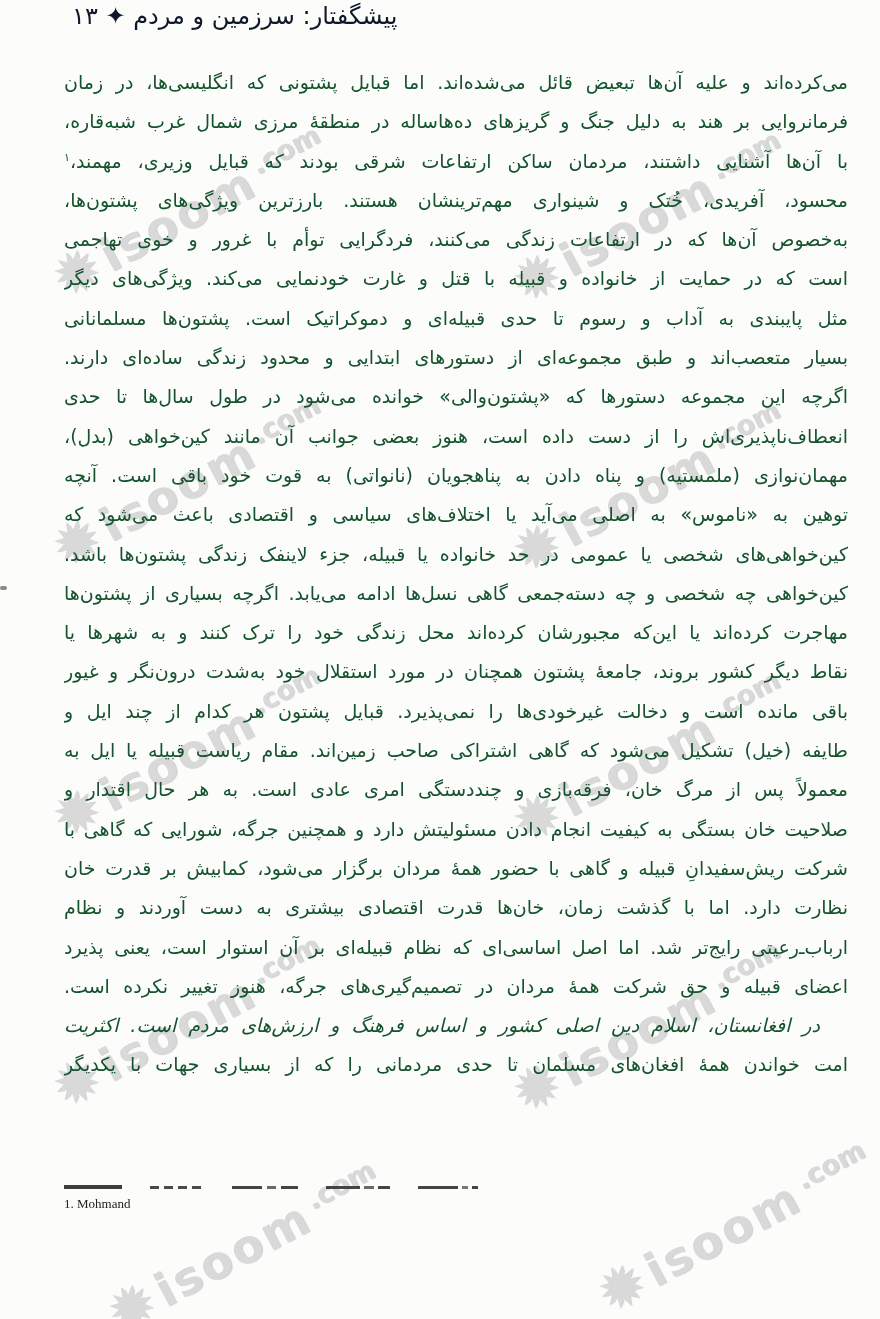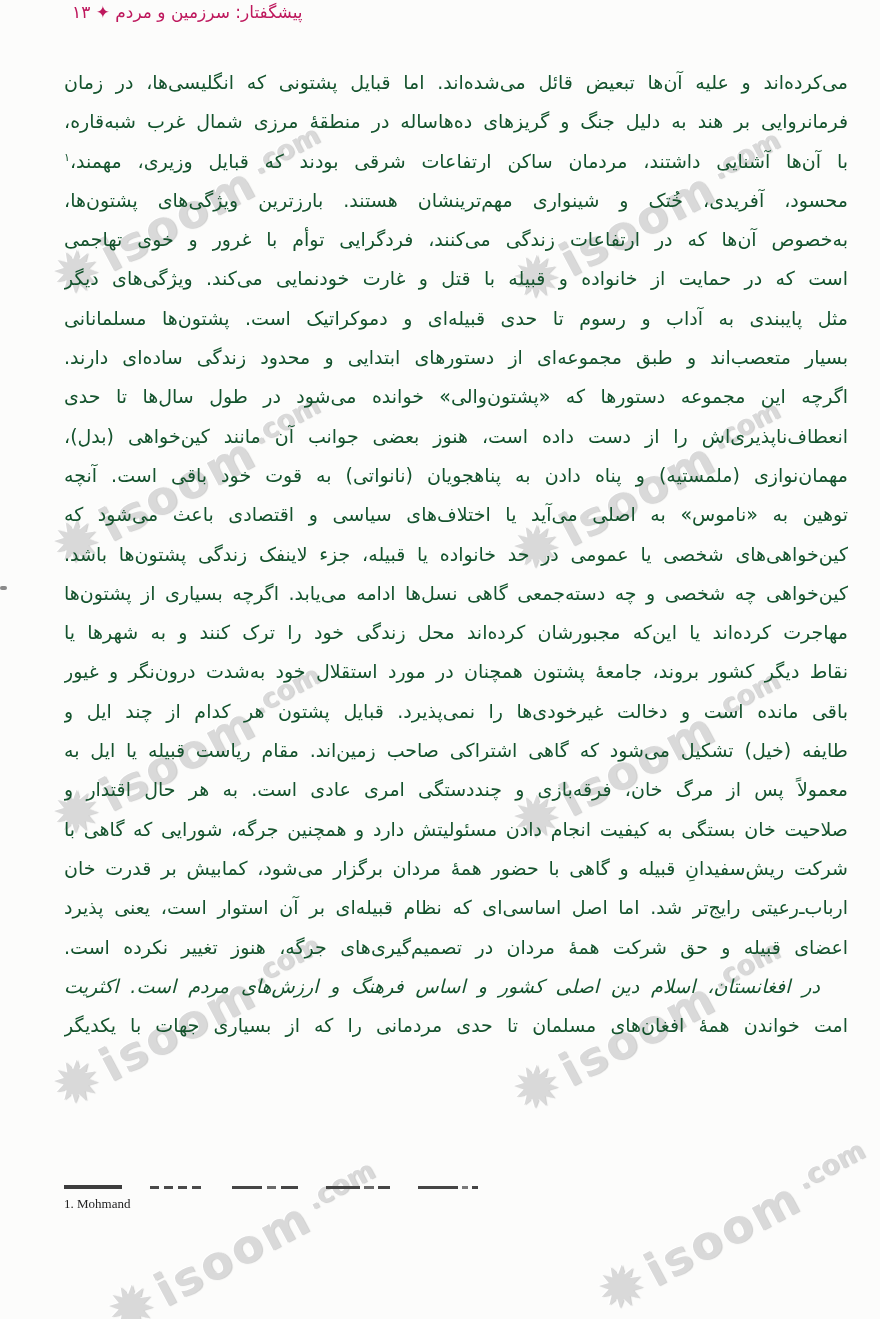--- a/index.html
+++ b/index.html
@@ -16,21 +16,21 @@
     color:#d9d9d9; white-space:nowrap;
     text-shadow:-1px -1px 0 rgba(255,255,255,.95), 1px 1px 1px rgba(90,90,90,.28);
     user-select:none;
   }
   .wm-star{font-size:58px; line-height:1;}
   .wm-text{font-size:46px; font-weight:bold; letter-spacing:3px; line-height:1;}
   .wm-com{font-size:27px; font-weight:bold; line-height:1; margin-top:-22px;}
   
   .running-head{
     position:absolute; z-index:2; left:72px; top:2px;
-    direction:rtl; font-size:17px; color:#be185d; letter-spacing:.2px;
+    direction:rtl; font-size:24px; color:#0f172a; letter-spacing:.2px;
   }
   
   .body-text{
     position:absolute; z-index:1; left:64px; top:63px; width:784px;
     direction:rtl; color:#14532d;
   }
   .line{
     height:39.3px; line-height:39.3px; font-size:19px;
     text-align:justify; text-align-last:justify;
     overflow:hidden; letter-spacing:.1px;
@@ -131,20 +131,21 @@
     <div class="line">توهین به «ناموس» به اصلی می‌آید یا اختلاف‌های سیاسی و اقتصادی باعث می‌شود که</div>
     <div class="line">کین‌خواهی‌های شخصی یا عمومی در حد خانواده یا قبیله، جزء لاینفک زندگی پشتون‌ها باشد.</div>
     <div class="line">کین‌خواهی چه شخصی و چه دسته‌جمعی گاهی نسل‌ها ادامه می‌یابد. اگرچه بسیاری از پشتون‌ها</div>
     <div class="line">مهاجرت کرده‌اند یا این‌که مجبورشان کرده‌اند محل زندگی خود را ترک کنند و به شهرها یا</div>
     <div class="line">نقاط دیگر کشور بروند، جامعهٔ پشتون همچنان در مورد استقلال خود به‌شدت درون‌نگر و غیور</div>
     <div class="line">باقی مانده است و دخالت غیرخودی‌ها را نمی‌پذیرد. قبایل پشتون هر کدام از چند ایل و</div>
     <div class="line">طایفه (خیل) تشکیل می‌شود که گاهی اشتراکی صاحب زمین‌اند. مقام ریاست قبیله یا ایل به</div>
     <div class="line">معمولاً پس از مرگ خان، فرقه‌بازی و چنددستگی امری عادی است. به هر حال اقتدار و</div>
     <div class="line">صلاحیت خان بستگی به کیفیت انجام دادن مسئولیتش دارد و همچنین جرگه، شورایی که گاهی با</div>
     <div class="line">شرکت ریش‌سفیدانِ قبیله و گاهی با حضور همهٔ مردان برگزار می‌شود، کمابیش بر قدرت خان</div>
+    <div class="line">نظارت دارد. اما با گذشت زمان، خان‌ها قدرت اقتصادی بیشتری به دست آوردند و نظام</div>
     <div class="line">ارباب‌ـ‌رعیتی رایج‌تر شد. اما اصل اساسی‌ای که نظام قبیله‌ای بر آن استوار است، یعنی پذیرد</div>
     <div class="line">اعضای قبیله و حق شرکت همهٔ مردان در تصمیم‌گیری‌های جرگه، هنوز تغییر نکرده است.</div>
     <div class="line indent">در افغانستان، اسلام دین اصلی کشور و اساس فرهنگ و ارزش‌های مردم است. اکثریت</div>
     <div class="line">امت خواندن همهٔ افغان‌های مسلمان تا حدی مردمانی را که از بسیاری جهات با یکدیگر</div>
   </div>
 
   <div class="fn-divider">
     <span class="d1"></span>
     <span class="d2"></span>
     <span class="d3"></span>

